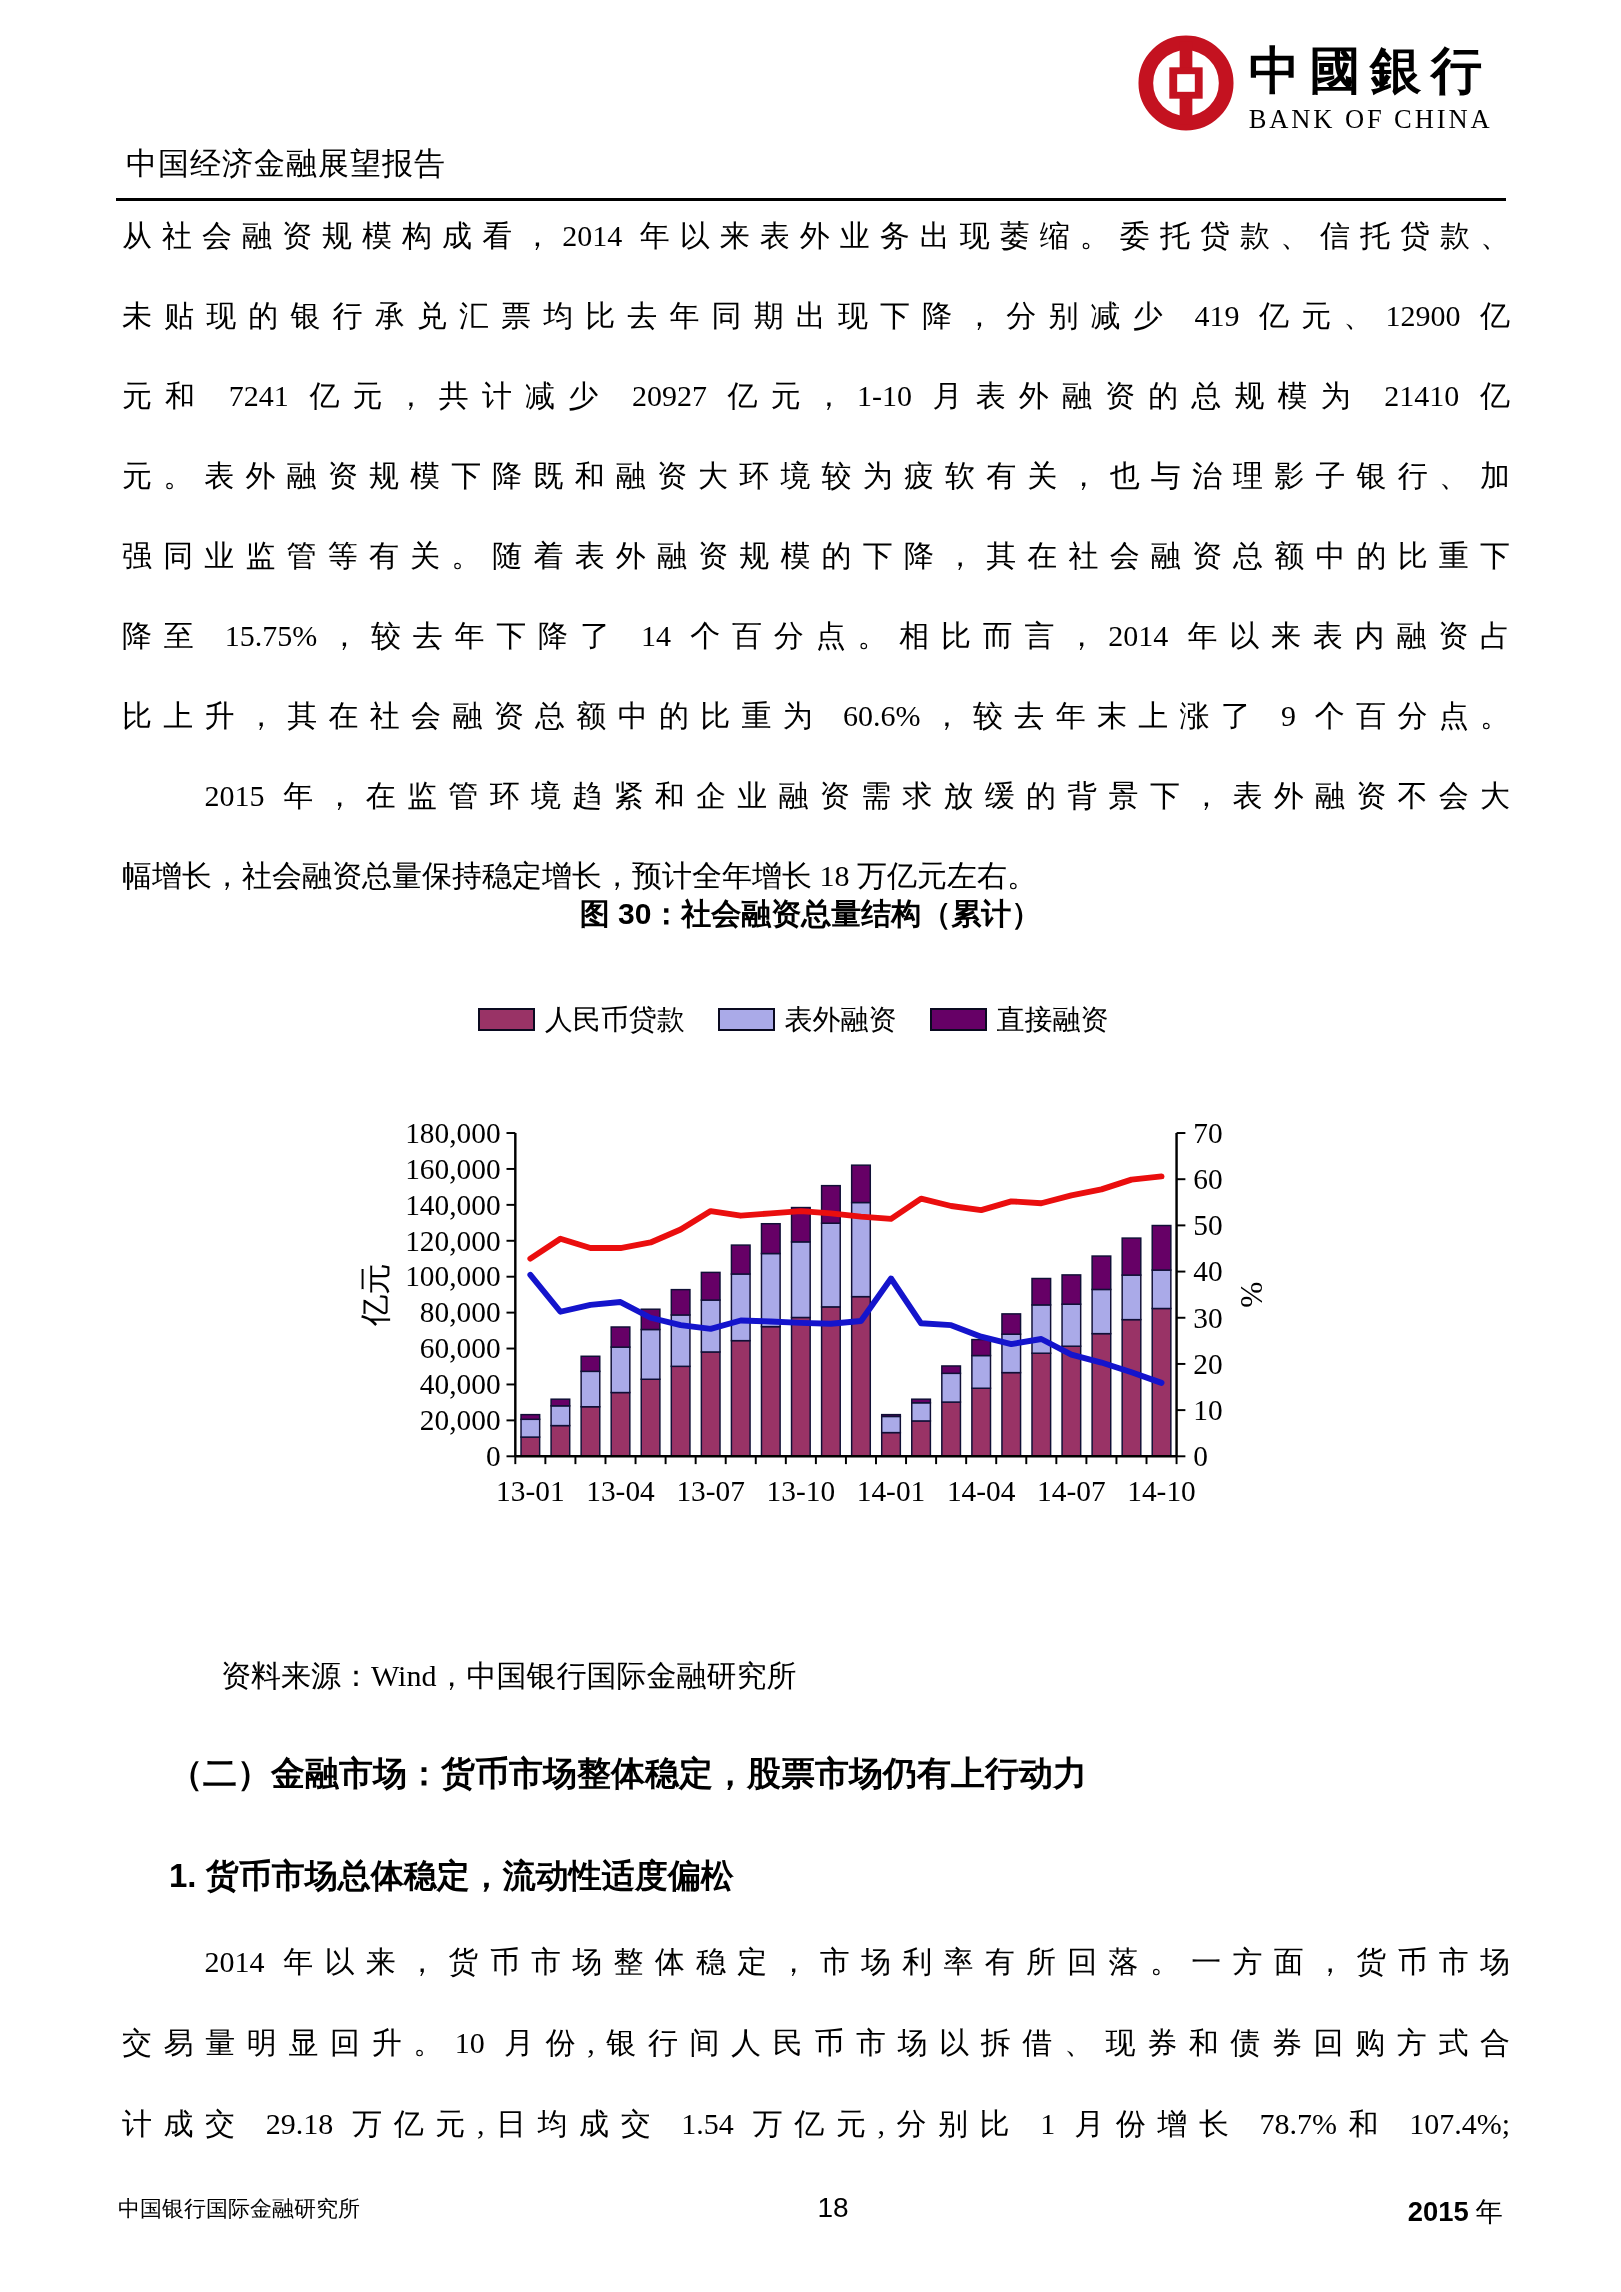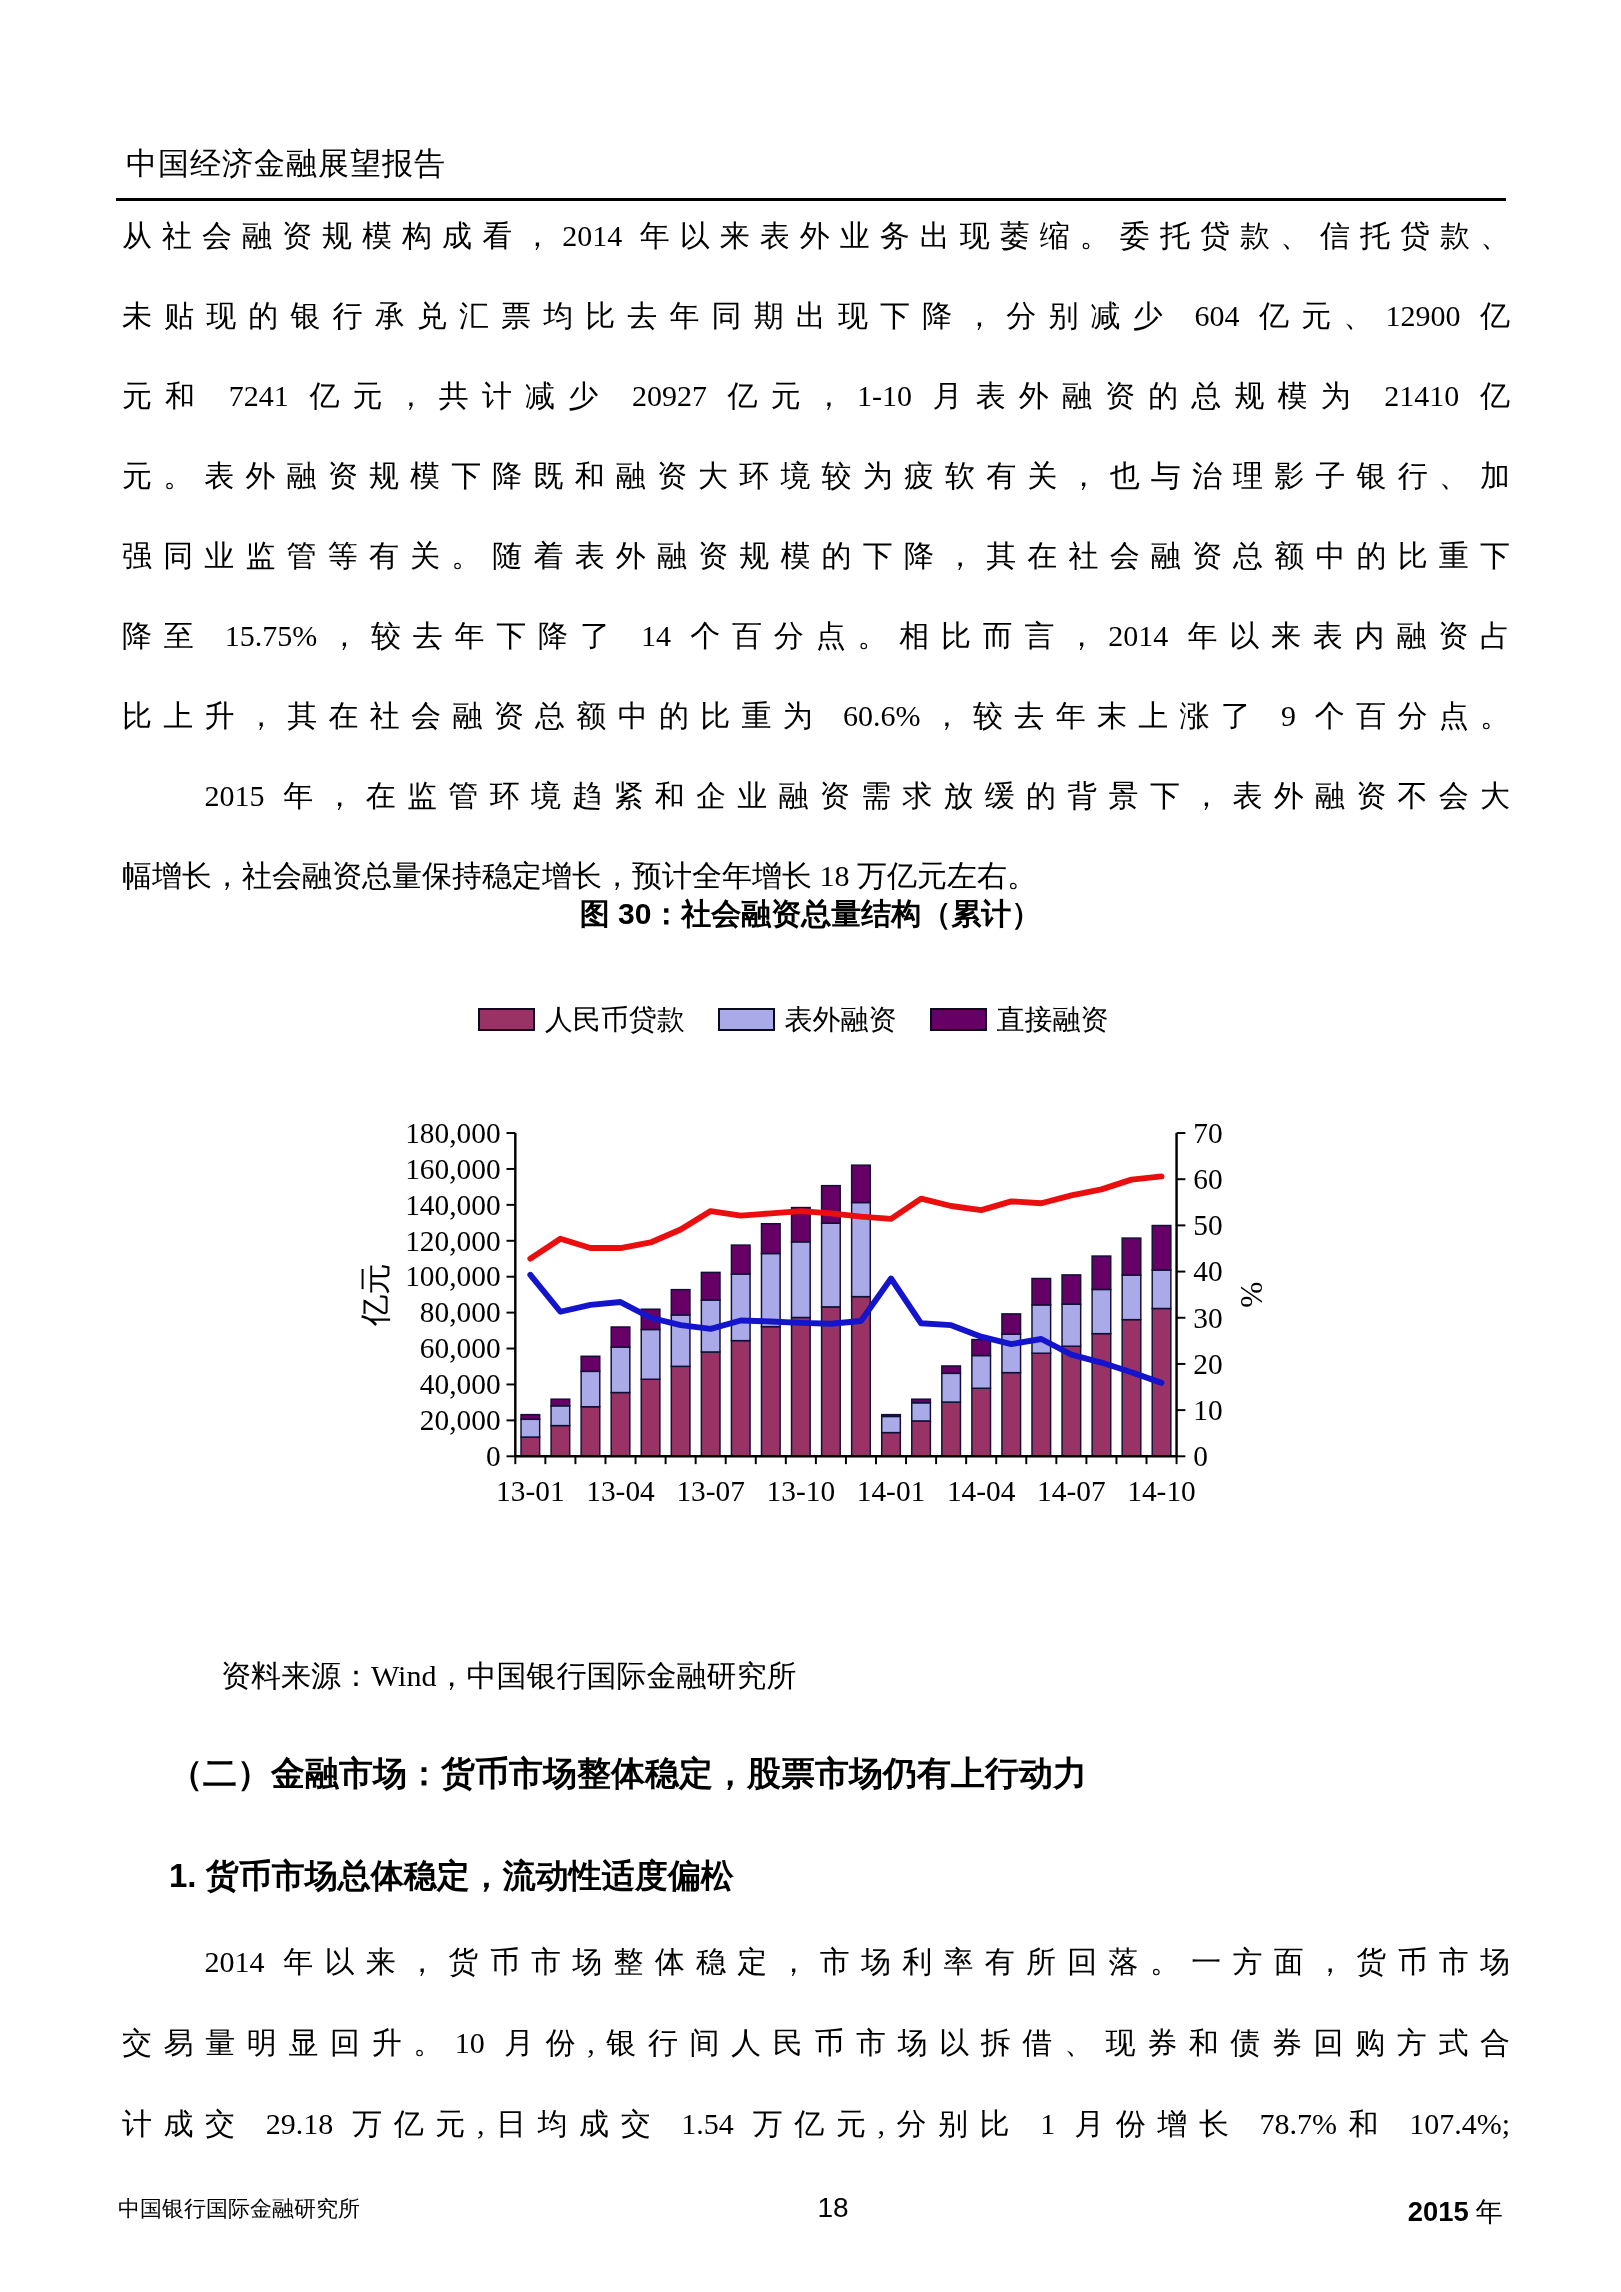--- a/index.html
+++ b/index.html
@@ -42,25 +42,37 @@
                font-family:"Liberation Sans",sans-serif;padding-left:45px;}
   .footer-right{position:absolute;right:118px;top:2194px;font-size:27.4px;}
   .footer-right b{font-family:"Liberation Sans",sans-serif;font-weight:bold;}
 </style>
 </head>
 <body>
 
 <div class="page">
 
   <div class="report-title">中国经济金融展望报告</div>
+  <div class="logo">
+    <svg class="logo-emblem" viewBox="0 0 100 100">
+      <circle cx="50" cy="50" r="41" fill="none" stroke="#C41220" stroke-width="15"></circle>
+      <rect x="43.5" y="8" width="13" height="84" fill="#C41220"></rect>
+      <rect x="33" y="34" width="34" height="32" fill="#C41220"></rect>
+      <rect x="41" y="41" width="18" height="18" fill="#ffffff"></rect>
+    </svg>
+    <div class="logo-texts">
+      <div class="logo-cn">中國銀行</div>
+      <div class="logo-en">BANK OF CHINA</div>
+    </div>
+  </div>
   <div class="header-rule"></div>
 
   <div class="textblock tb1">
     <div class="line">从社会融资规模构成看，2014 年以来表外业务出现萎缩。委托贷款、信托贷款、</div>
-    <div class="line">未贴现的银行承兑汇票均比去年同期出现下降，分别减少 604 亿元、12900 亿</div>
+    <div class="line">未贴现的银行承兑汇票均比去年同期出现下降，分别减少 419 亿元、12900 亿</div>
     <div class="line">元和 7241 亿元，共计减少 20927 亿元，1-10 月表外融资的总规模为 21410 亿</div>
     <div class="line">元。表外融资规模下降既和融资大环境较为疲软有关，也与治理影子银行、加</div>
     <div class="line">强同业监管等有关。随着表外融资规模的下降，其在社会融资总额中的比重下</div>
     <div class="line">降至 15.75%，较去年下降了 14 个百分点。相比而言，2014 年以来表内融资占</div>
     <div class="line">比上升，其在社会融资总额中的比重为 60.6%，较去年末上涨了 9 个百分点。</div>
     <div class="line">　　2015 年，在监管环境趋紧和企业融资需求放缓的背景下，表外融资不会大</div>
     <div class="line last">幅增长，社会融资总量保持稳定增长，预计全年增长 18 万亿元左右。</div>
   </div>
 
   <div class="chart-title">图 30：社会融资总量结构（累计）</div>

